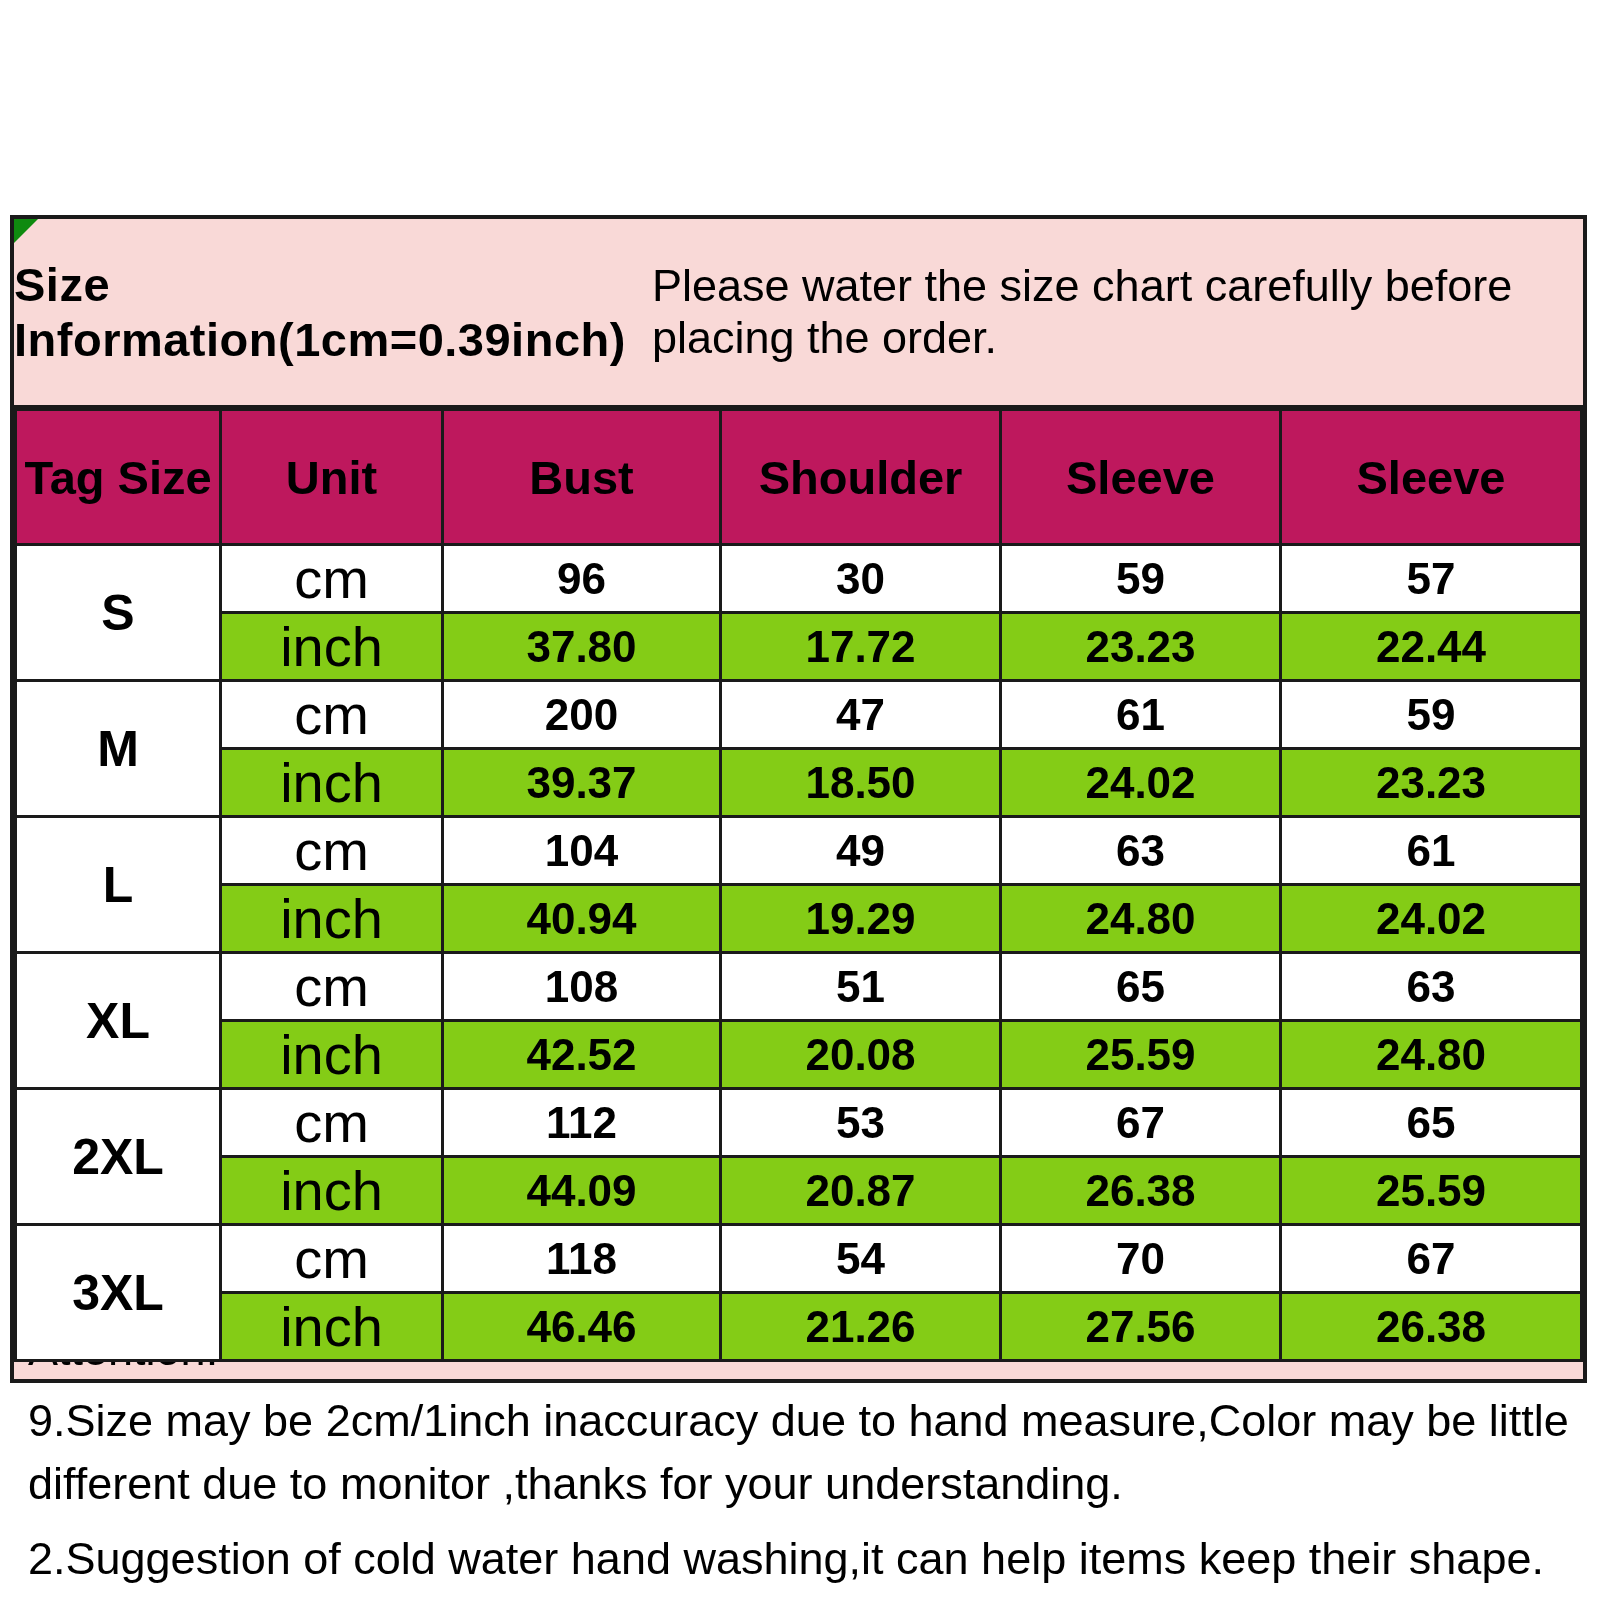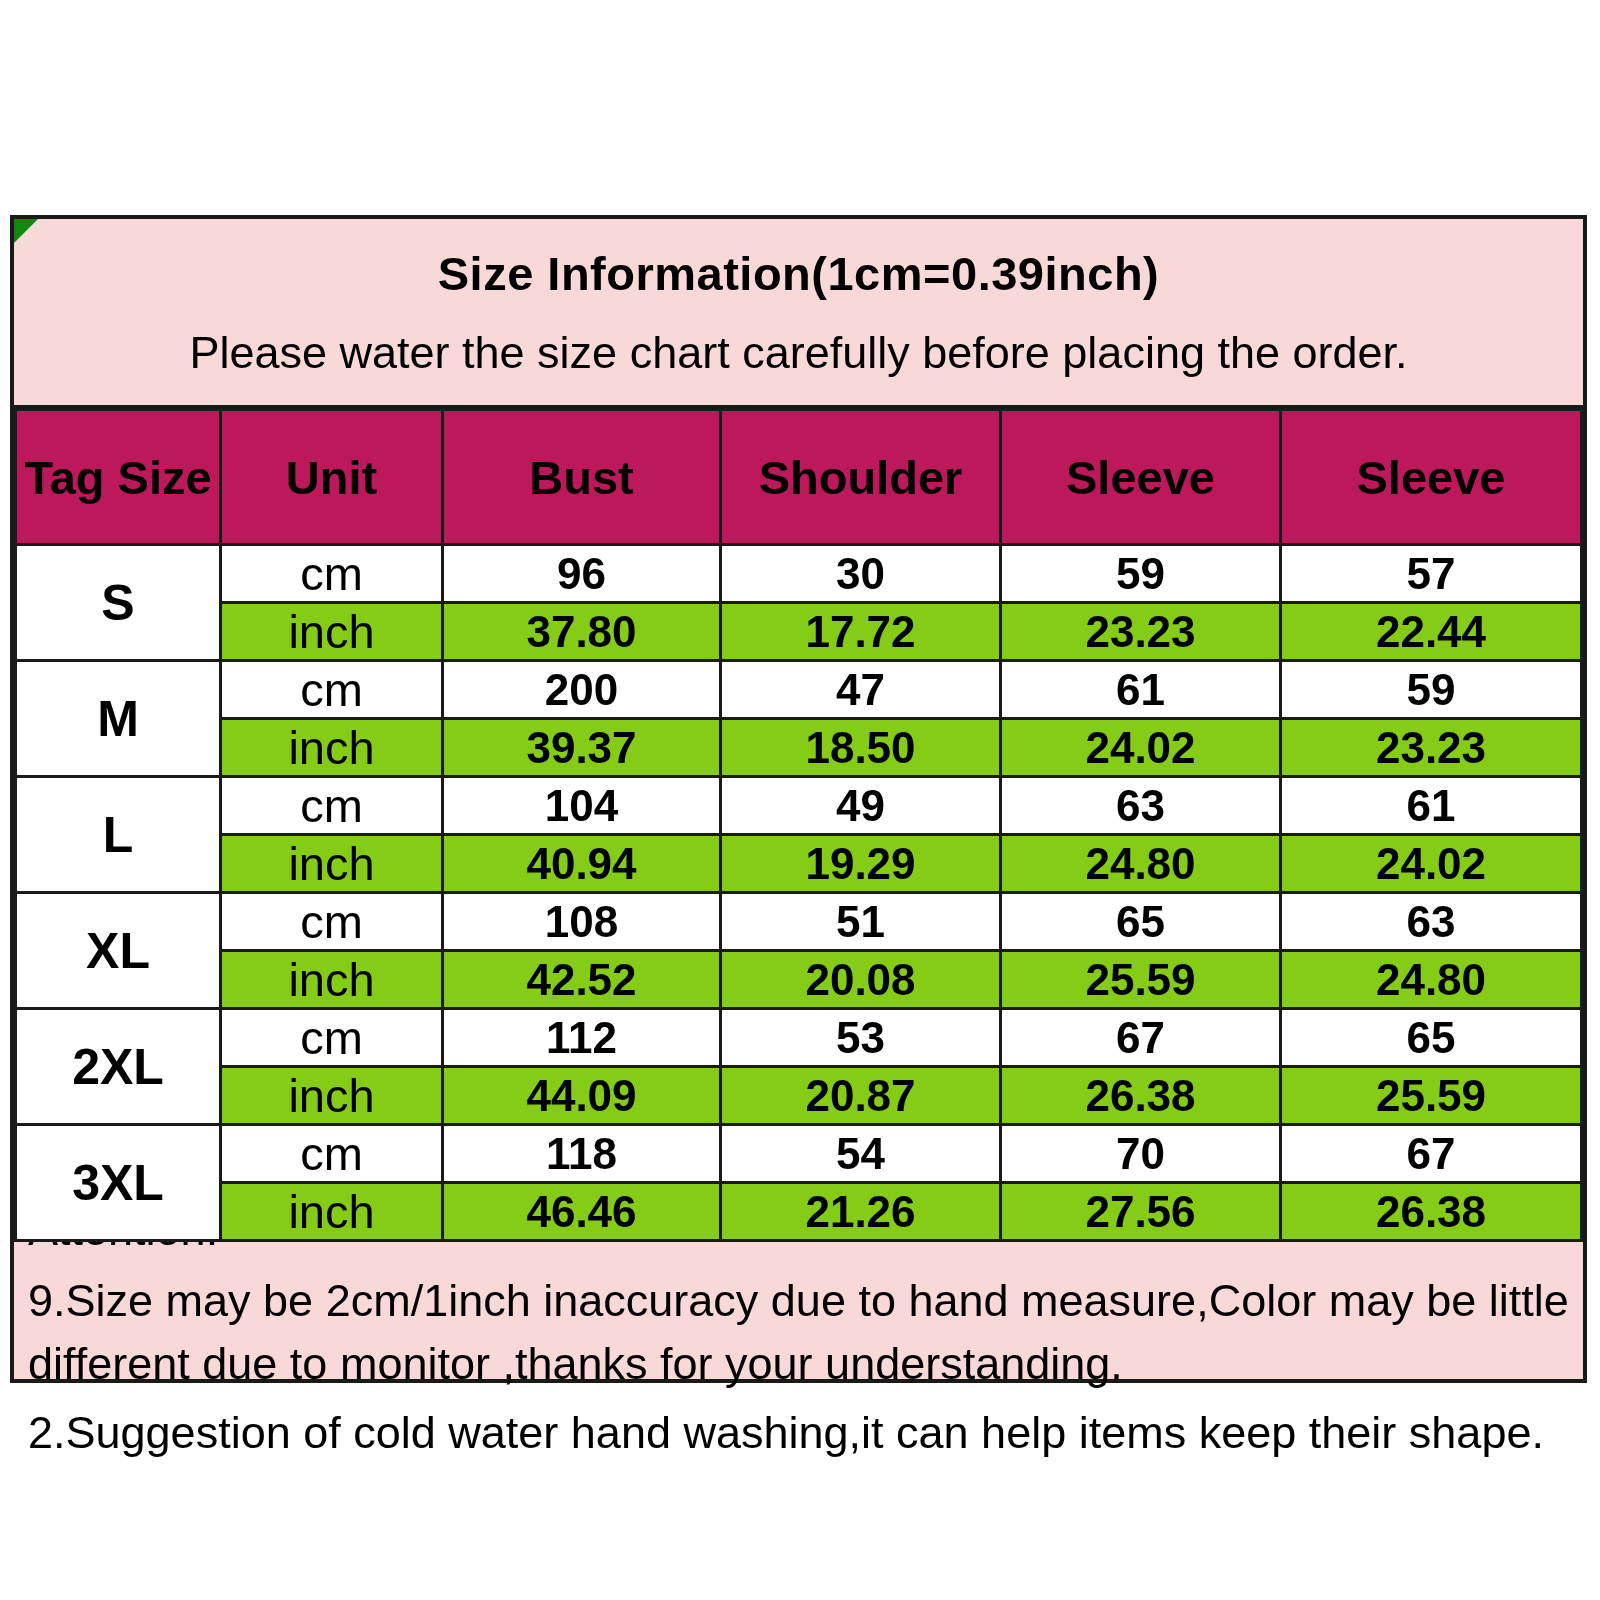--- a/index.html
+++ b/index.html
@@ -33,21 +33,21 @@
     width: 0;
     height: 0;
     border-top: 24px solid #0f8a0f;
     border-right: 24px solid transparent;
   }
   .title-section {
     height: 189px;
     box-sizing: border-box;
     border-bottom: 3px solid #1a1a1a;
     display: flex;
-    flex-direction: column;
+    flex-direction: row;
     justify-content: center;
     align-items: center;
     gap: 26px;
   }
   .title {
     font-size: 47px;
     font-weight: bold;
     letter-spacing: 0.5px;
   }
   .subtitle {
@@ -71,39 +71,39 @@
     font-weight: bold;
     background: #be185d;
   }
   .size-table td { height: 45px; background: #ffffff; }
   .size-table tr.inch-row td { background: #84cc16; }
   .size-table td.tag-cell {
     background: #ffffff;
     font-size: 50px;
     font-weight: bold;
   }
-  .size-table td.unit-cell { font-size: 47px; }
+  .size-table td.unit-cell { font-size: 56px; }
   .size-table td.val-cell  { font-size: 44px; font-weight: bold; }
   .notes-section {
     padding: 0 14px;
     font-size: 45px;
     line-height: 63px;
   }
   .attention-clip {
     height: 13px;
     overflow: hidden;
   }
   .attention-clip span {
     display: block;
     margin-top: -36px;
     line-height: 48px;
     font-size: 45px;
   }
   .note-line { margin: 0; margin-top: 14px; }
-  .note-line + .note-line { margin-top: 6px; }
+  .note-line + .note-line { margin-top: 12px; }
 </style>
 </head>
 <body>
 
 <div class="canvas">
   <div class="content-box">
     <div class="corner-marker"></div>
 
     <div class="title-section">
       <div class="title">Size Information(1cm=0.39inch)</div>

